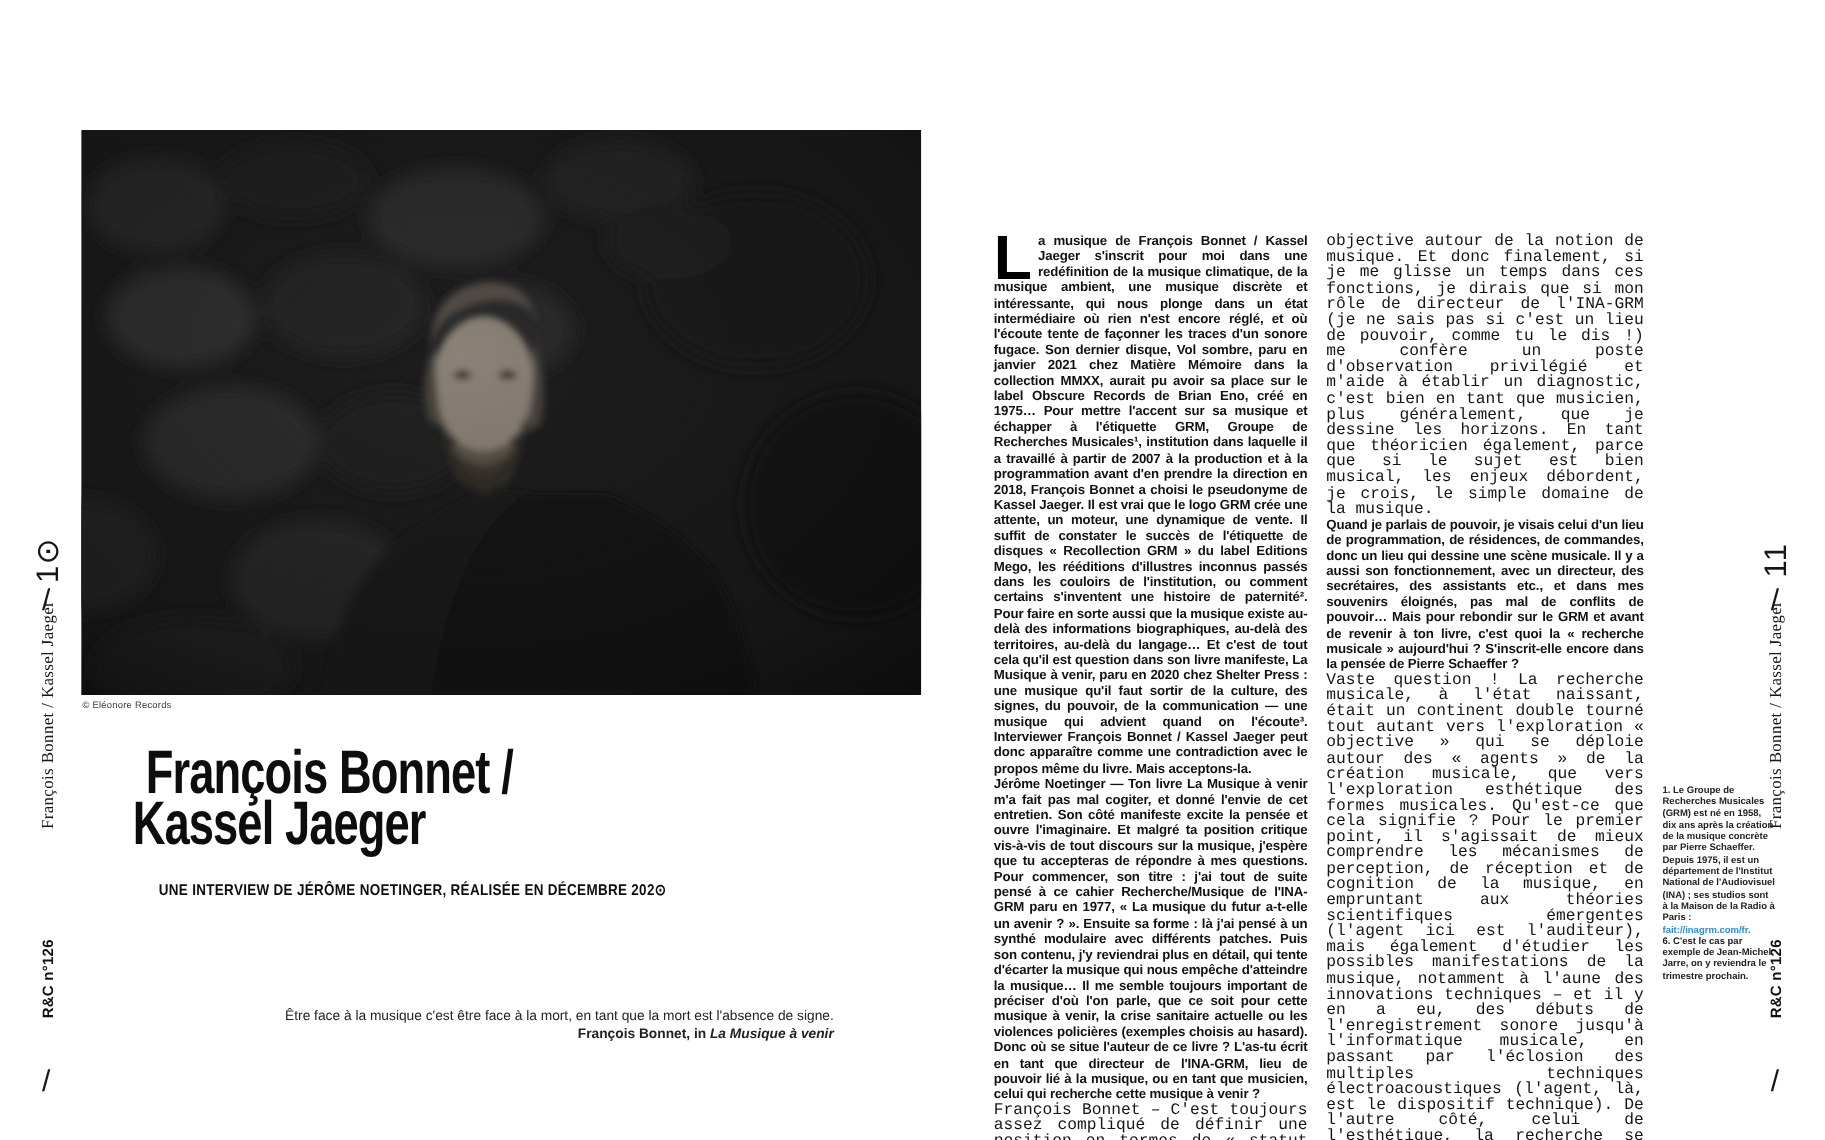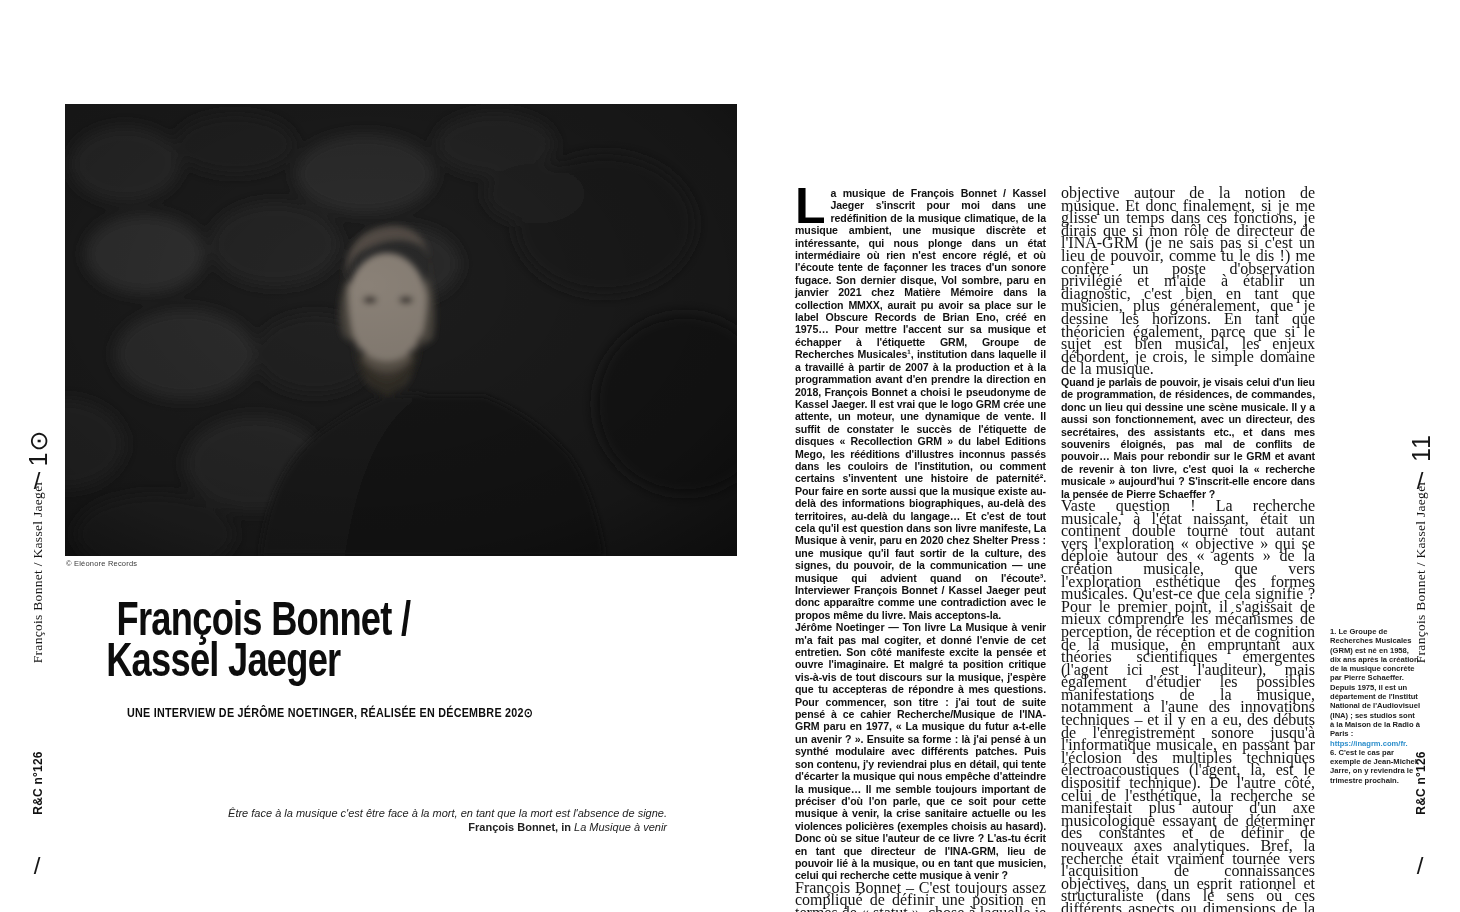--- a/index.html
+++ b/index.html
@@ -15,30 +15,30 @@
   .issue{font-weight:bold;font-size:12px;letter-spacing:.2px;color:#111;}
   .slash{position:absolute;font-size:24px;font-weight:300;color:#161616;transform:translate(-50%,-50%);}
   
   .photo{position:absolute;left:65px;top:104px;width:672px;height:452px;display:block;}
   .credit{position:absolute;left:66px;top:559px;font-size:7.5px;color:#3a3a3a;letter-spacing:.2px;}
   .title{position:absolute;left:65px;top:598px;width:530px;text-align:left;color:#0d0d0d;}
   .title .tline{display:inline-block;font-weight:900;font-size:49px;line-height:40px;letter-spacing:-1px;transform:scaleX(.74);transform-origin:center;white-space:nowrap;}
   .subtitle{position:absolute;left:65px;top:703px;width:530px;text-align:center;}
   .subtitle span{display:inline-block;font-weight:bold;font-size:12.5px;letter-spacing:.3px;transform:scaleX(.86);transform-origin:center;white-space:nowrap;color:#0d0d0d;}
   .quote{position:absolute;left:60px;top:806px;width:607px;text-align:right;font-size:11px;line-height:14px;color:#222;}
-  .quote .qtext{font-style:italic;}
+  .quote .qtext{}
   .quote .qattr{font-weight:bold;font-style:normal;margin-left:13px;}
-  .quote .qbook{font-weight:normal;font-style:italic;}
+  .quote .qbook{font-weight:bold;font-style:italic;}
   
   .col{position:absolute;top:187px;text-align:justify;}
   .col1{left:795px;width:251px;}
   .col2{left:1061px;width:254px;}
   p.para{margin:0;}
   .intro,.question{font-size:10.6px;line-height:12.4px;font-weight:bold;letter-spacing:-.1px;color:#111;}
-  .answer{font-family:Liberation Serif, serif;font-size:16px;line-height:12.6px;color:#141414;}
+  .answer{font-family:Liberation Mono, monospace;font-size:13px;line-height:12.6px;color:#141414;}
   .gap-q{margin-top:39px;}
   .gap-a{margin-top:3px;}
   .gap-q2{margin-top:15px;}
   .dropcap{float:left;font-weight:900;font-size:50px;line-height:35px;padding:2px 5px 0 0;color:#000;}
   
   .footnotes{position:absolute;left:1330px;top:627px;width:91px;font-size:7.6px;line-height:9.3px;font-weight:bold;color:#222;text-align:left;}
   .footnotes p{margin:0;}
   .fn-link{color:#2e8fcc;}
   .fn-book{font-style:italic;}
 </style>
@@ -119,21 +119,21 @@
   <p class="para answer gap-a">François Bonnet – C'est toujours assez compliqué de définir une position en termes de « statut », chose à laquelle je crois peu finalement : le statut ne s'aiguise, si j'ose dire, qu'à la mesure de la volonté d'un individu. Et en général, je n'aime pas trop me fondre dans une fonction qui pourrait légitimer mes propres actions. Ce petit livre rend compte de cela, en ce qu'il parle depuis ce moi composite. Cependant, il se déploie clairement autour d'une position personnelle (incertaine), et se comprend davantage comme un travail d'activation invitant le lecteur à développer ses propres réflexions, que comme une analyse</p>
 </div>
 
 <div class="col col2">
   <p class="para answer">objective autour de la notion de musique. Et donc finalement, si je me glisse un temps dans ces fonctions, je dirais que si mon rôle de directeur de l'INA-GRM (je ne sais pas si c'est un lieu de pouvoir, comme tu le dis !) me confère un poste d'observation privilégié et m'aide à établir un diagnostic, c'est bien en tant que musicien, plus généralement, que je dessine les horizons. En tant que théoricien également, parce que si le sujet est bien musical, les enjeux débordent, je crois, le simple domaine de la musique.</p>
   <p class="para question gap-q2">Quand je parlais de pouvoir, je visais celui d'un lieu de programmation, de résidences, de commandes, donc un lieu qui dessine une scène musicale. Il y a aussi son fonctionnement, avec un directeur, des secrétaires, des assistants etc., et dans mes souvenirs éloignés, pas mal de conflits de pouvoir… Mais pour rebondir sur le GRM et avant de revenir à ton livre, c'est quoi la « recherche musicale » aujourd'hui ? S'inscrit-elle encore dans la pensée de Pierre Schaeffer ?</p>
   <p class="para answer gap-a">Vaste question ! La recherche musicale, à l'état naissant, était un continent double tourné tout autant vers l'exploration « objective » qui se déploie autour des « agents » de la création musicale, que vers l'exploration esthétique des formes musicales. Qu'est-ce que cela signifie ? Pour le premier point, il s'agissait de mieux comprendre les mécanismes de perception, de réception et de cognition de la musique, en empruntant aux théories scientifiques émergentes (l'agent ici est l'auditeur), mais également d'étudier les possibles manifestations de la musique, notamment à l'aune des innovations techniques – et il y en a eu, des débuts de l'enregistrement sonore jusqu'à l'informatique musicale, en passant par l'éclosion des multiples techniques électroacoustiques (l'agent, là, est le dispositif technique). De l'autre côté, celui de l'esthétique, la recherche se manifestait plus autour d'un axe musicologique essayant de déterminer des constantes et de définir de nouveaux axes analytiques. Bref, la recherche était vraiment tournée vers l'acquisition de connaissances objectives, dans un esprit rationnel et structuraliste (dans le sens où ces différents aspects ou dimensions de la recherche concouraient à une structuration plus globale du possible musical)… La recherche, aujourd'hui, me semble tout à la fois plus floue et plus radicale. Plus floue car elle repose sur des méthodologies qui se sont soit essoufflées, soit sur-spécialisées autour d'objets de plus en plus complexes mais de plus en plus locaux, pris dans une localité de moins en moins ouverte sur le monde, autoréférente : il y a donc un danger d'épuisement et de perte de vue des enjeux. Plus radicale, car une partie de la recherche pose justement les enjeux de façon plus profonde et ne passe plus sous silence des questions qui n'étaient pas ou peu discutées à l'époque : des questions comme les promesses du progrès, les possibles biais de la raison, la question de l'art et de la culture au-delà du fantasme de clarification, les questions de nécessité, de localité. C'est peut-être un peu vague ici, mais disons que la recherche aujourd'hui est sans doute moins naïve. Et pourtant, force est de constater qu'un bon nombre d'axes de réflexion, tant philosophiques que techniques, avaient été touchés par Pierre Schaeffer, dès le début. À ce titre, je trouve qu'À la Recherche d'une musique concrète [1952] est encore un livre fascinant à lire : il porte en germe des choses qui résonnent encore avec les problématiques contemporaines.</p>
 </div>
 
 <div class="footnotes">
-  <p><span>1. Le Groupe de Recherches Musicales (GRM) est né en 1958, dix ans après la création de la musique concrète par Pierre Schaeffer. Depuis 1975, il est un département de l'Institut National de l'Audiovisuel (INA) ; ses studios sont à la Maison de la Radio à Paris : </span><span class="fn-link">https://inagrm.com/fr.</span></p>
+  <p><span>1. Le Groupe de Recherches Musicales (GRM) est né en 1958, dix ans après la création de la musique concrète par Pierre Schaeffer. Depuis 1975, il est un département de l'Institut National de l'Audiovisuel (INA) ; ses studios sont à la Maison de la Radio à Paris : </span><span class="fn-link">fait://inagrm.com/fr.</span></p>
   <p>6. C'est le cas par exemple de Jean-Michel Jarre, on y reviendra le trimestre prochain.</p>
 </div>
 
 <div class="vtx page-num" style="left:1421px;top:448px;">11</div>
 <div class="slash" style="left:1420px;top:481px;">/</div>
 <div class="vtx spine" style="left:1421px;top:572px;">François Bonnet / Kassel Jaeger</div>
 <div class="vtx issue" style="left:1421px;top:783px;">R&amp;C n°126</div>
 <div class="slash" style="left:1420px;top:866px;">/</div>
 
 </body></html>

